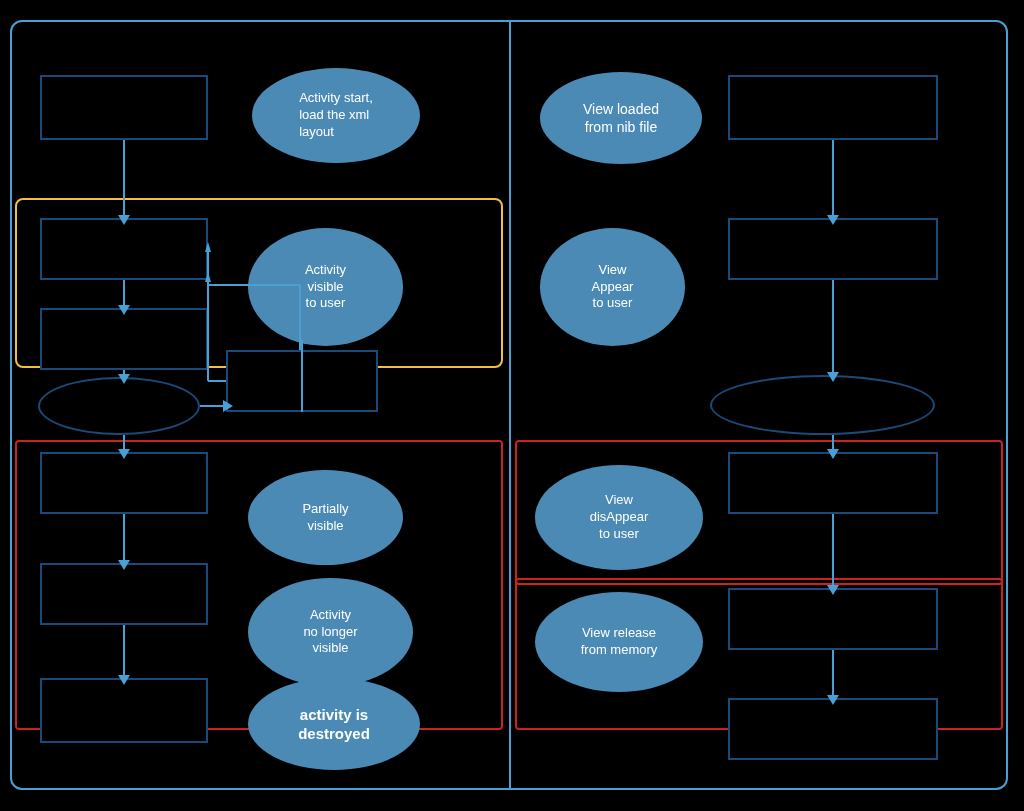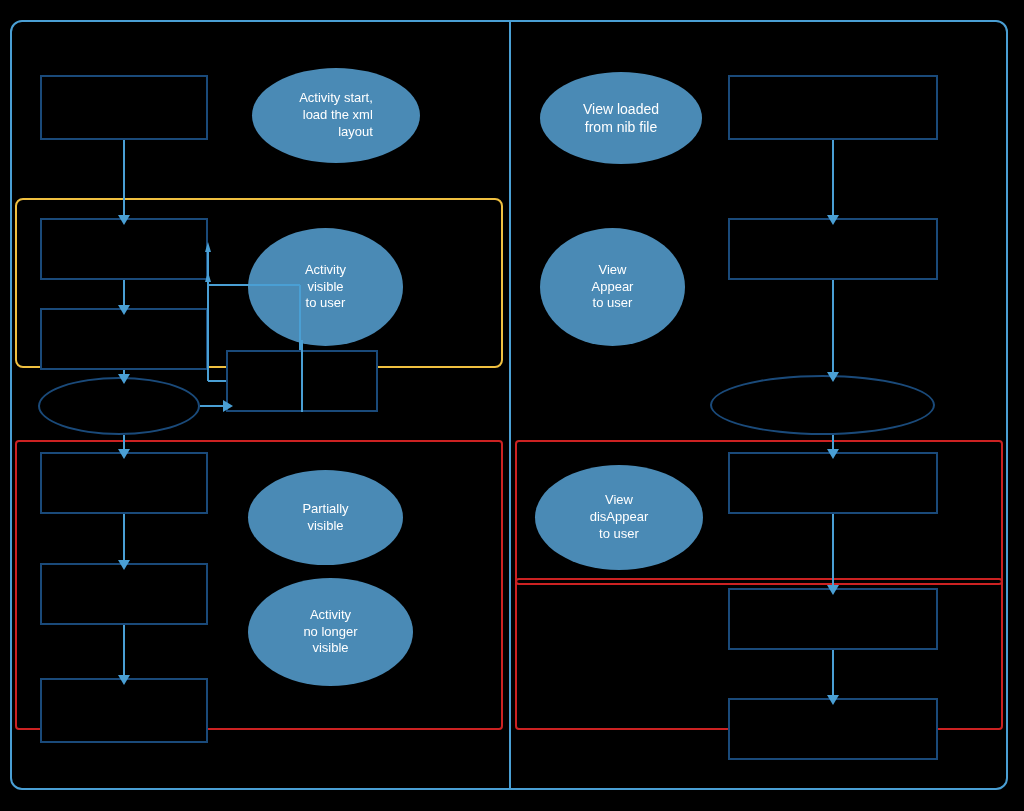--- a/index.html
+++ b/index.html
@@ -140,21 +140,21 @@
   <div class="rect" style="left:718px; top:198px; width:210px; height:62px;"></div>
 
   <div class="ellipse" style="left:700px; top:355px; width:225px; height:60px; background:#000; border:2px solid #1a4a7a; border-radius:50%;"></div>
 
   <div class="rect" style="left:718px; top:432px; width:210px; height:62px;"></div>
   <div class="rect" style="left:718px; top:568px; width:210px; height:62px;"></div>
 
   <div class="rect" style="left:718px; top:678px; width:210px; height:62px;"></div>
 
   <div class="ellipse" style="left:242px; top:48px; width:168px; height:95px; font-size:13px;">
-    <span style="white-space:pre-line; text-align:right;">Activity start,
+    <span style="white-space:pre-line; text-align:left;">Activity start,
 load the xml
 layout</span>
   </div>
 
   <div class="ellipse" style="left:530px; top:52px; width:162px; height:92px; font-size:14px;">
     <span style="white-space:pre-line; text-align:center;">View loaded
 from nib file</span>
   </div>
 
   <div class="ellipse" style="left:238px; top:208px; width:155px; height:118px; font-size:13px;">
@@ -179,21 +179,29 @@
 disAppear
 to user</span>
   </div>
 
   <div class="ellipse" style="left:238px; top:558px; width:165px; height:108px; font-size:13px;">
     <span style="white-space:pre-line; text-align:center;">Activity
 no longer
 visible</span>
   </div>
 
-
+  <div class="ellipse" style="left:525px; top:572px; width:168px; height:100px; font-size:13px;">
+    <span style="white-space:pre-line; text-align:center;">View release
+from memory</span>
+  </div>
+
+  <div class="ellipse" style="left:238px; top:658px; width:172px; height:92px; font-size:15px; font-weight:700;">
+    <span style="white-space:pre-line; text-align:center;">activity is
+destroyed</span>
+  </div>
 
   <svg style="position:absolute; top:0; left:0; width:998px; height:770px; pointer-events:none;">
 
     <line x1="114" y1="120" x2="114" y2="198" stroke="#4a9fd4" stroke-width="2"></line>
     <polygon points="108,195 114,205 120,195" fill="#4a9fd4"></polygon>
 
     <line x1="114" y1="260" x2="114" y2="288" stroke="#4a9fd4" stroke-width="2"></line>
     <polygon points="108,285 114,295 120,285" fill="#4a9fd4"></polygon>
 
     <line x1="114" y1="350" x2="114" y2="357" stroke="#4a9fd4" stroke-width="2"></line>

